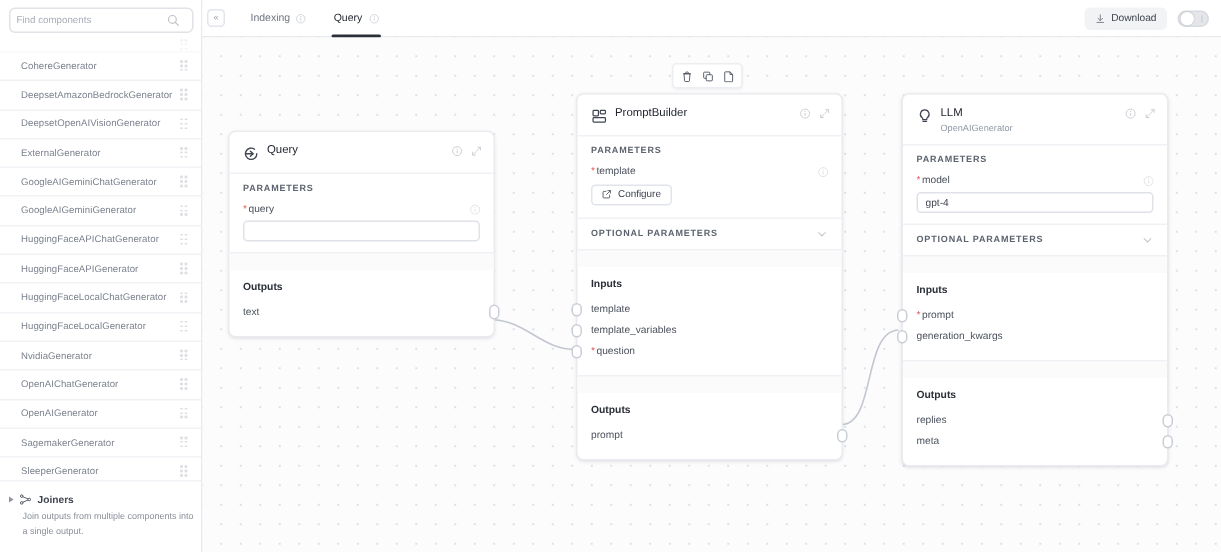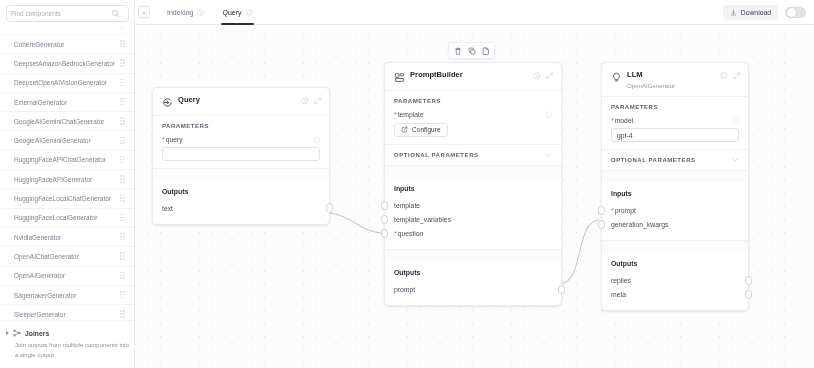--- a/index.html
+++ b/index.html
@@ -144,21 +144,21 @@
     border: 1px solid #e9ebef;
     border-radius: 5px;
     box-shadow: 0 1px 3px rgba(16,24,40,.07), 0 1px 1px rgba(16,24,40,.04);
   }
   .node-head {
     display: flex; align-items: flex-start;
     padding: 8px 8px 7px 9px;
     border-bottom: 1px solid #f0f1f4;
   }
   .node-icon { width: 11px; height: 11px; margin-right: 5px; flex: 0 0 auto; margin-top: .5px; }
-  .node-title { font-size: 7.6px; font-weight: bold; color: #23272f; line-height: 1.15; }
+  .node-title { font-size: 7.6px; font-weight: normal; color: #23272f; line-height: 1.15; }
   .node-sub { font-size: 6.1px; color: #9098a4; margin-top: 2px; }
   .node-head-actions { margin-left: auto; display: flex; align-items: center; gap: 5px; padding-top: 1px; }
   .hdr-ico { width: 7.5px; height: 7.5px; opacity: .55; }
 
   .sect { padding: 7px 9px 7px 9px; }
   .sect-label {
     font-size: 6px; font-weight: bold; letter-spacing: .55px;
     color: #5d636e; text-transform: uppercase;
   }
   .param-row {
@@ -616,21 +616,21 @@
 
       <div class="io-sect" style="border-top:none;">
         <div class="io-title">Outputs</div>
         <div class="io-row">
           <span class="io-name">prompt</span>
           <span class="port out"></span>
         </div>
       </div>
     </div>
 
-    <div class="node" style="left:466px; top:37px; width:148px;">
+    <div class="node" style="left:466px; top:37px; width:178px;">
       <div class="node-head">
         <svg class="node-icon" viewBox="0 0 16 16">
           <path d="M8 1.8 a4.2 4.2 0 0 1 2.5 7.6 a1.4 1.4 0 0 0 -0.6 1.1 v0.7 h-3.8 v-0.7 a1.4 1.4 0 0 0 -0.6 -1.1 a4.2 4.2 0 0 1 2.5 -7.6 Z" fill="none" stroke="#3f4450" stroke-width="1.2"></path>
           <line x1="6.3" y1="13" x2="9.7" y2="13" stroke="#3f4450" stroke-width="1.2" stroke-linecap="round"></line>
         </svg>
         <div>
           <div class="node-title">LLM</div>
           <div class="node-sub">OpenAIGenerator</div>
         </div>
         <div class="node-head-actions">

